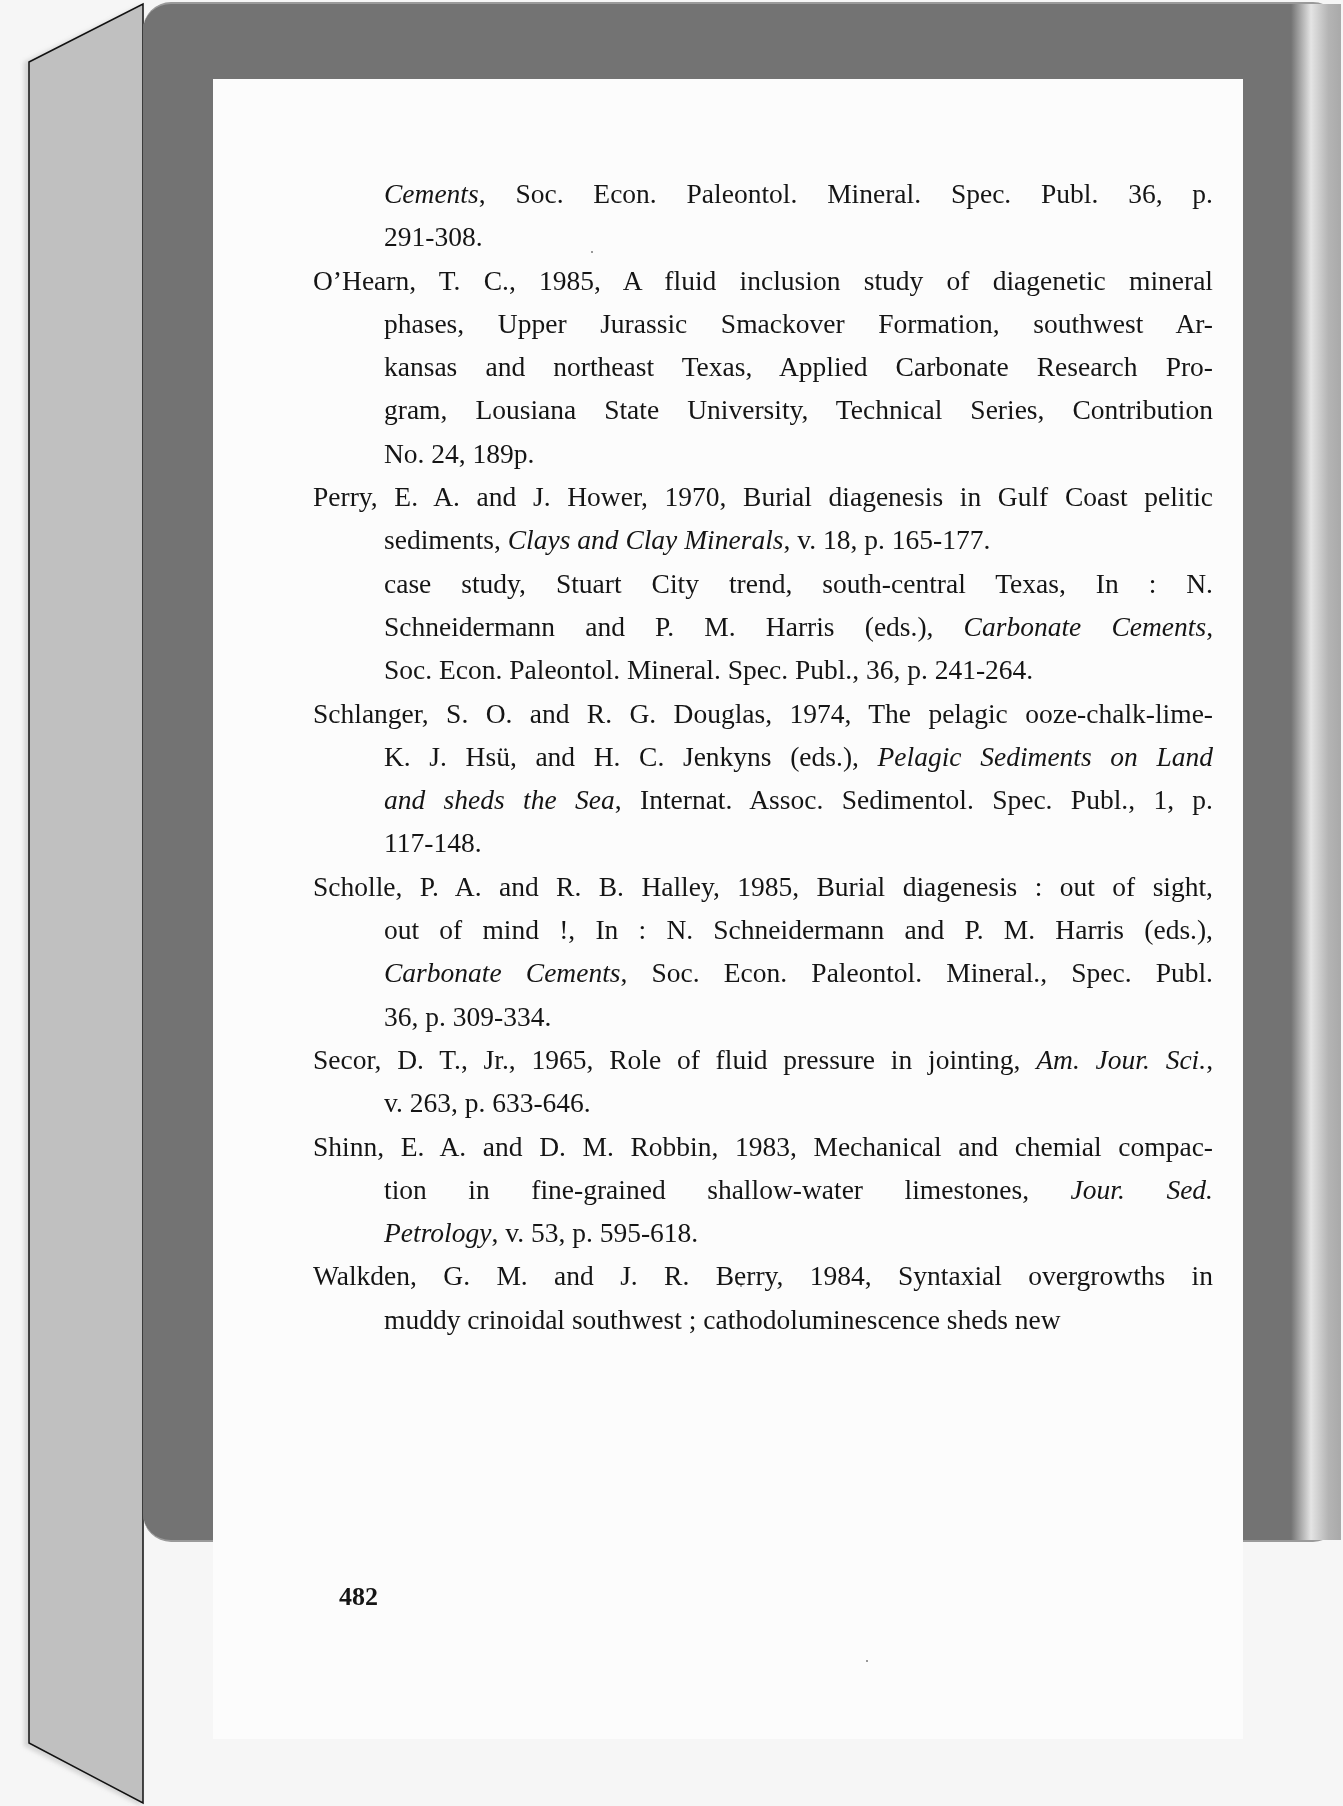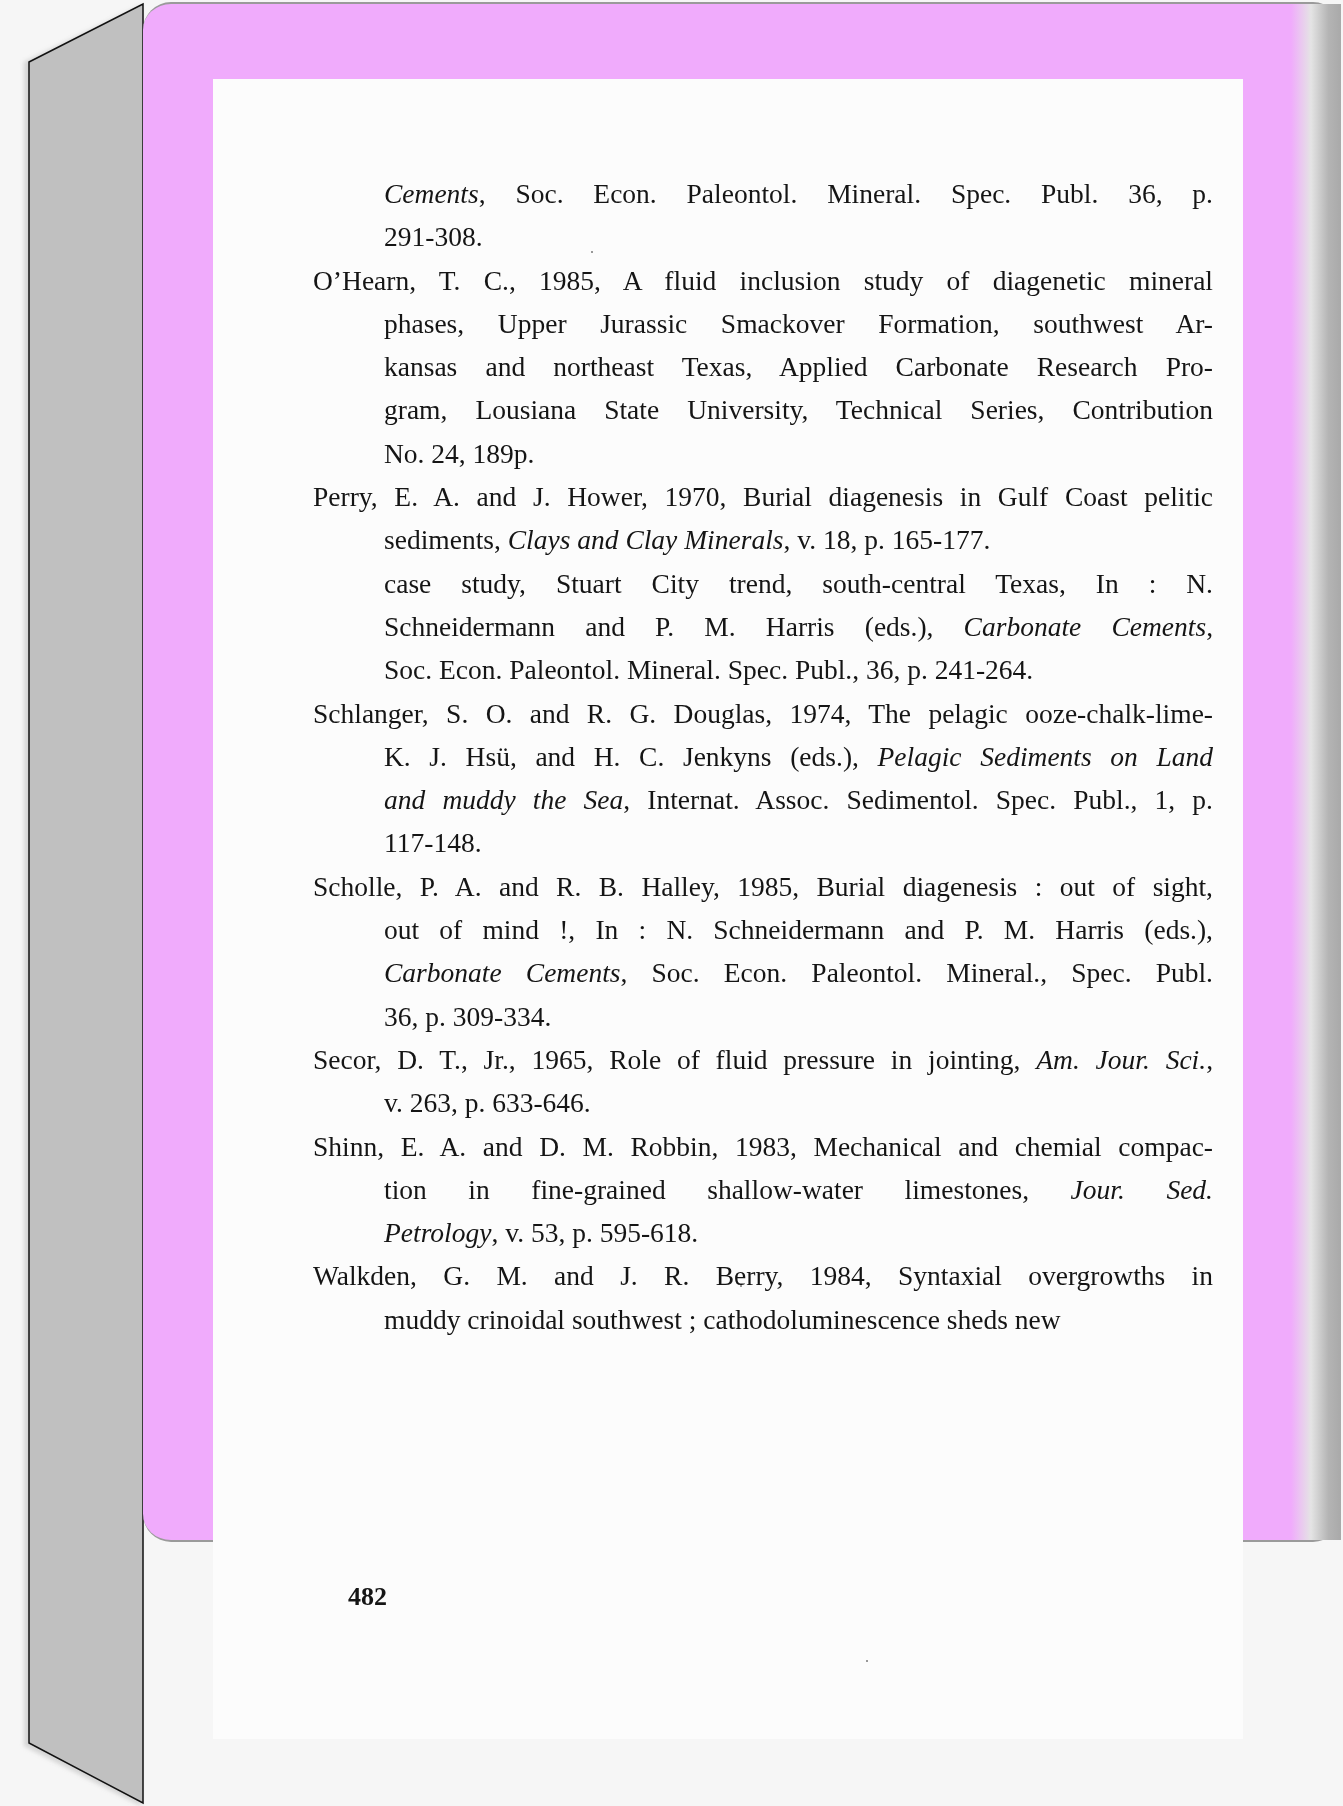--- a/index.html
+++ b/index.html
@@ -7,21 +7,21 @@
       width: 1343px; height: 1806px; position: relative; overflow: hidden;
       background: #f6f6f6;
       font-family: "Liberation Serif", "DejaVu Serif", serif;
     }
     
     .spine { position: absolute; left: 0; top: 0; width: 145px; height: 1806px; }
     .spine svg { position: absolute; left: 0; top: 0; }
     
     .page {
       position: absolute; left: 143px; top: 2px; width: 1198px; height: 1540px;
-      background: #f0abfc;
+      background: #737373;
       border-top: 2px solid #9a9a9a;
       border-bottom: 2px solid #9a9a9a;
       box-sizing: border-box;
       border-radius: 28px;
     }
     .page-shade {
       position: absolute; right: 0; top: 0; width: 50px; height: 100%;
       background: linear-gradient(to right, rgba(255,255,255,0) 0%, #e4e4e4 40%, #b4b4b4 75%, #a9a9a9 100%);
     }
     .scan-tint {
@@ -34,21 +34,21 @@
     }
     .line {
       height: 43.3px; line-height: 43.3px; white-space: nowrap;
       text-align: justify; text-align-last: justify;
     }
     .line.first { padding-left: 0; font-family: Liberation Serif, serif; }
     .line.cont { padding-left: 71px; }
     .line.lastline { text-align-last: left; }
     .line .it { font-style: italic; }
     .page-number {
-      position: absolute; left: 205px; top: 1578px;
+      position: absolute; left: 196px; top: 1578px;
       font-size: 26px; font-weight: bold; color: #151515;
     }
     .speck { position: absolute; width: 2px; height: 2px; background: #777; border-radius: 1px; }
   </style>
 </head>
 <body>
 
 <div class="spine">
   <svg width="145" height="1806" viewBox="0 0 145 1806">
     <defs>
@@ -82,21 +82,21 @@
         <div class="line cont lastline"><span>sediments, </span><span class="it">Clays and Clay Minerals</span><span>, v. 18, p. 165-177.</span></div>
       </div>
       <div>
         <div class="line cont"><span>case  study,  Stuart  City  trend,  south-central  Texas,  In :  N.</span></div>
         <div class="line cont"><span>Schneidermann  and  P. M. Harris  (eds.),  </span><span class="it">Carbonate  Cements</span><span>,</span></div>
         <div class="line cont lastline"><span>Soc. Econ.  Paleontol.  Mineral.  Spec.  Publ.,  36,  p. 241-264.</span></div>
       </div>
       <div>
         <div class="line first"><span>Schlanger, S. O. and R. G. Douglas, 1974, The pelagic ooze-chalk-lime-</span></div>
         <div class="line cont"><span>K. J. Hsü,  and H. C. Jenkyns  (eds.),  </span><span class="it">Pelagic  Sediments  on  Land</span></div>
-        <div class="line cont"><span class="it">and  muddy  the  Sea</span><span>, Internat. Assoc. Sedimentol. Spec. Publ., 1, p.</span></div>
+        <div class="line cont"><span class="it">and  sheds  the  Sea</span><span>, Internat. Assoc. Sedimentol. Spec. Publ., 1, p.</span></div>
         <div class="line cont lastline"><span>117-148.</span></div>
       </div>
       <div>
         <div class="line first"><span>Scholle, P. A. and R. B. Halley, 1985, Burial diagenesis :  out of sight,</span></div>
         <div class="line cont"><span>out  of  mind !,  In :  N. Schneidermann  and  P. M. Harris (eds.),</span></div>
         <div class="line cont"><span class="it">Carbonate  Cements</span><span>,  Soc.  Econ.  Paleontol.  Mineral.,  Spec.  Publ.</span></div>
         <div class="line cont lastline"><span>36,  p. 309-334.</span></div>
       </div>
       <div>
         <div class="line first"><span>Secor, D. T., Jr., 1965, Role of fluid pressure in jointing, </span><span class="it">Am. Jour. Sci.</span><span>,</span></div>

